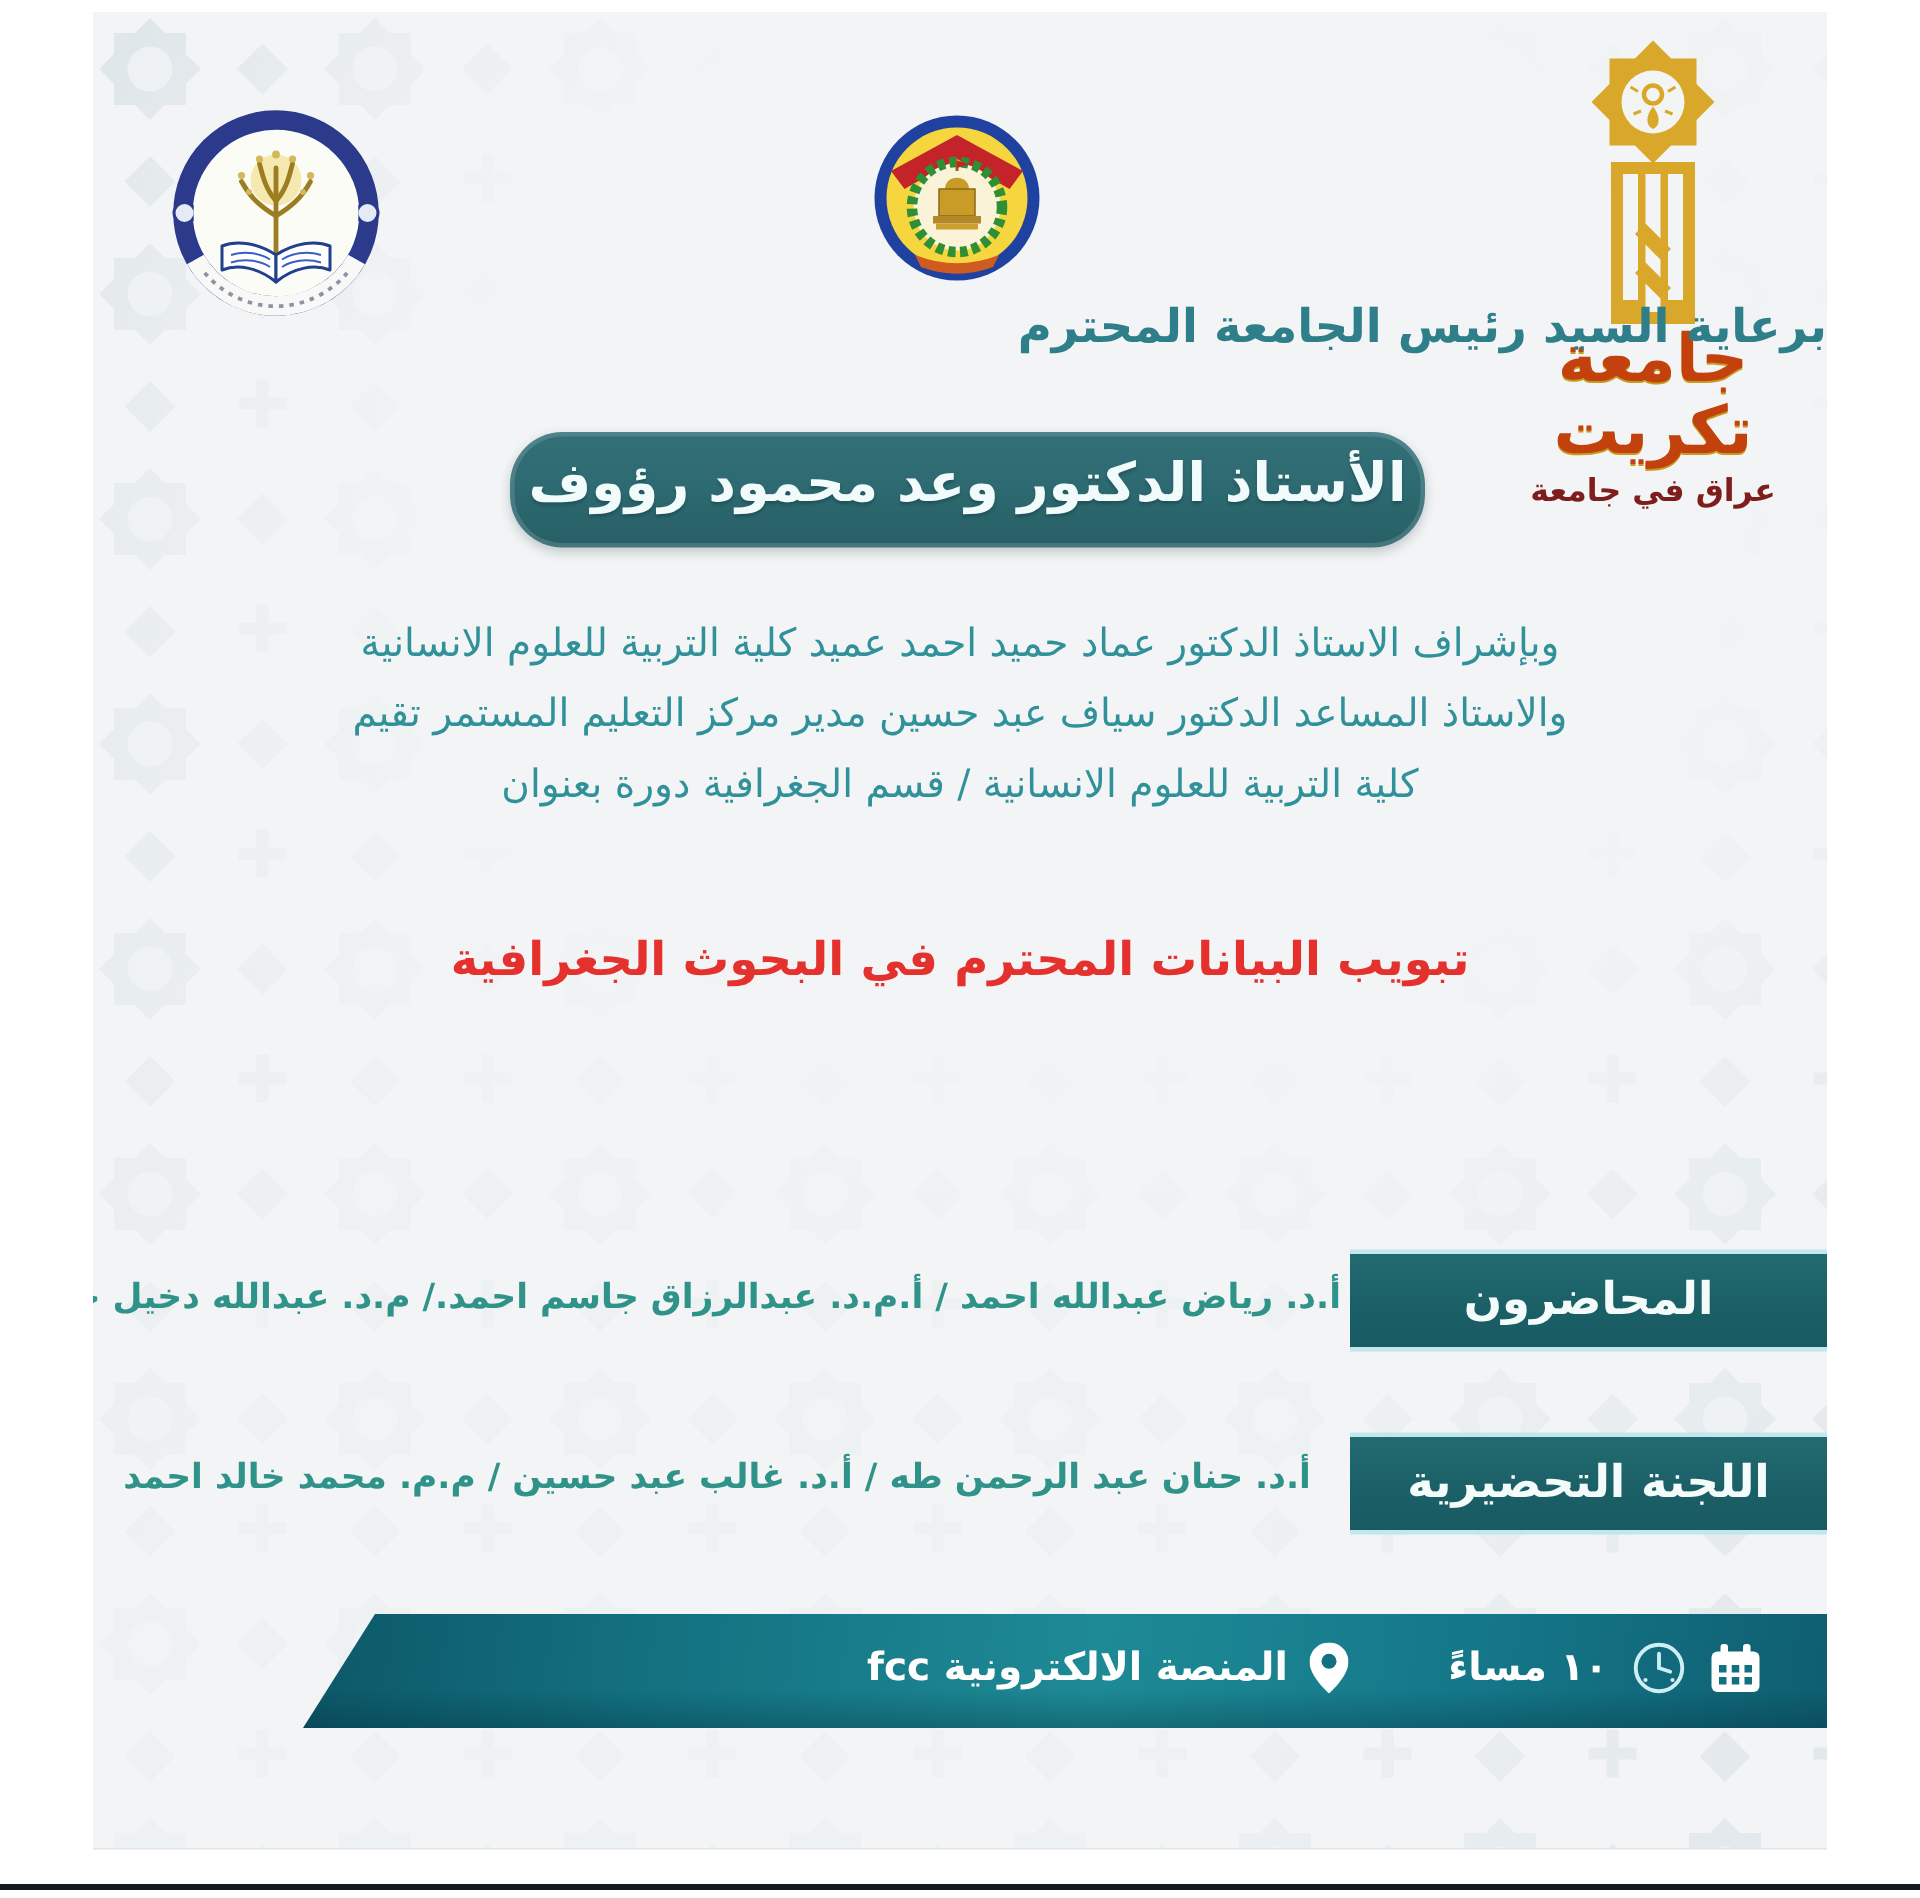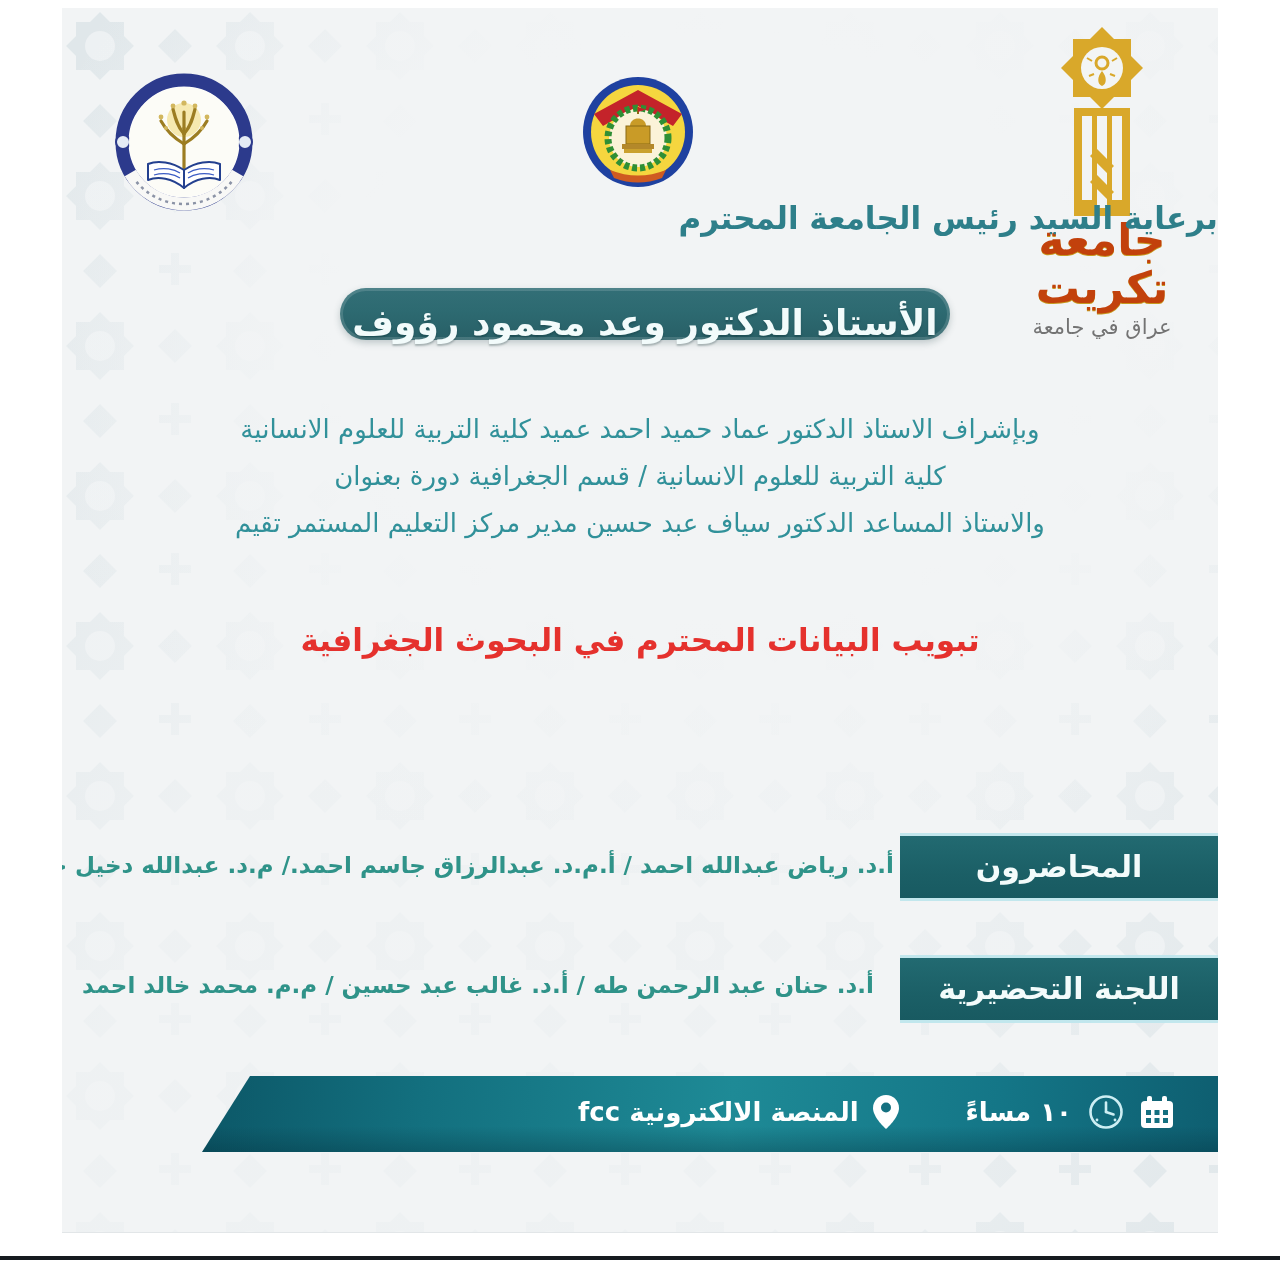--- a/index.html
+++ b/index.html
@@ -19,27 +19,27 @@
       radial-gradient(ellipse 62% 46% at 56% 26%, #f2f4f5 52%, rgba(242,244,245,0) 100%),
       linear-gradient(115deg, rgba(242,244,245,0) 2%, rgba(242,244,245,.78) 30%, rgba(242,244,245,.78) 72%, rgba(242,244,245,.05) 100%);
   }
   .logo-left{position:absolute;left:52px;top:62px;}
   .logo-center{position:absolute;left:518px;top:66px;}
   .logo-right{position:absolute;left:918px;top:8px;width:244px;text-align:center;}
   .uni-name{
     font-size:44px;font-weight:bold;color:#c2410c;line-height:48px;margin-top:-6px;
     text-shadow:0 1px 0 #c79a1f; letter-spacing:-1px; direction:rtl;
   }
-  .uni-motto{font-size:21px;font-weight:normal;color:#737373;line-height:30px;direction:rtl;}
+  .uni-motto{font-size:21px;font-weight:bold;color:#7f1d1d;line-height:30px;direction:rtl;}
   .patronage{
     position:absolute;top:192px;left:0;right:0;text-align:right;direction:rtl;
     font-size:31px;font-weight:bold;color:#2e7f8a;
   }
   .honoree-banner{
-    position:absolute;left:278px;top:280px;width:610px;height:52px;border-radius:35px;
+    position:absolute;left:278px;top:280px;width:610px;height:77px;border-radius:35px;
     background:linear-gradient(180deg,#336f77 0%,#2d6a71 45%,#285f66 100%);
     box-shadow:inset 0 0 0 3px rgba(255,255,255,.14), 0 3px 7px rgba(40,70,75,.25);
     text-align:center;direction:rtl;
   }
   .honoree-banner span{
     display:inline-block;line-height:70px;font-size:36px;font-weight:bold;color:#f2fbfb;
     text-shadow:0 2px 2px rgba(0,30,35,.25);
   }
   .supervision{
     position:absolute;top:398px;left:0;right:0;text-align:center;direction:rtl;
@@ -187,22 +187,22 @@
   </div>
 
   <div class="patronage">برعاية السيد رئيس الجامعة المحترم</div>
 
   <div class="honoree-banner">
     <span>الأستاذ الدكتور وعد محمود رؤوف</span>
   </div>
 
   <div class="supervision">
     <div>وبإشراف  الاستاذ الدكتور عماد حميد احمد عميد كلية التربية للعلوم الانسانية</div>
+    <div>والاستاذ المساعد الدكتور سياف عبد حسين مدير مركز التعليم المستمر تقيم</div>
     <div>كلية التربية للعلوم الانسانية / قسم الجغرافية  دورة بعنوان</div>
-    <div>والاستاذ المساعد الدكتور سياف عبد حسين مدير مركز التعليم المستمر تقيم</div>
   </div>
 
   <div class="course-title">تبويب البيانات المحترم في البحوث الجغرافية</div>
 
   <div class="label-box box-1">
     <span>المحاضرون</span>
   </div>
   <div class="names names-1">أ.د. رياض عبدالله احمد  / أ.م.د. عبدالرزاق جاسم احمد./ م.د. عبدالله دخيل حسن</div>
 
   <div class="label-box box-2">

